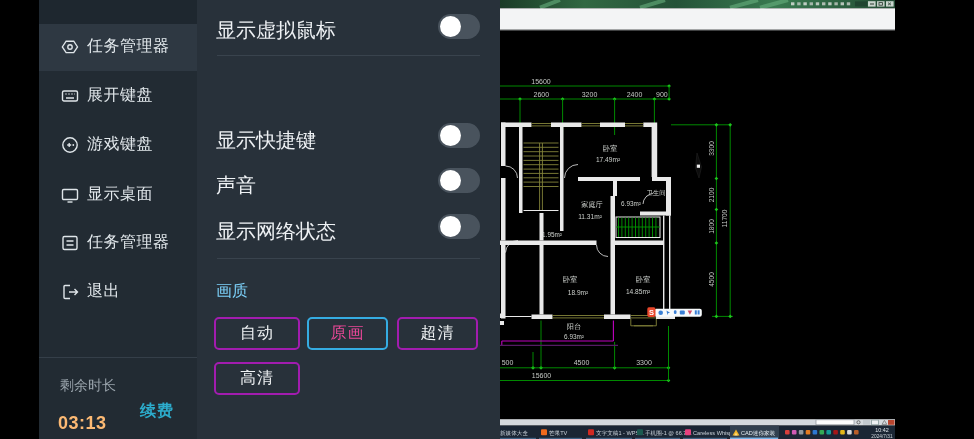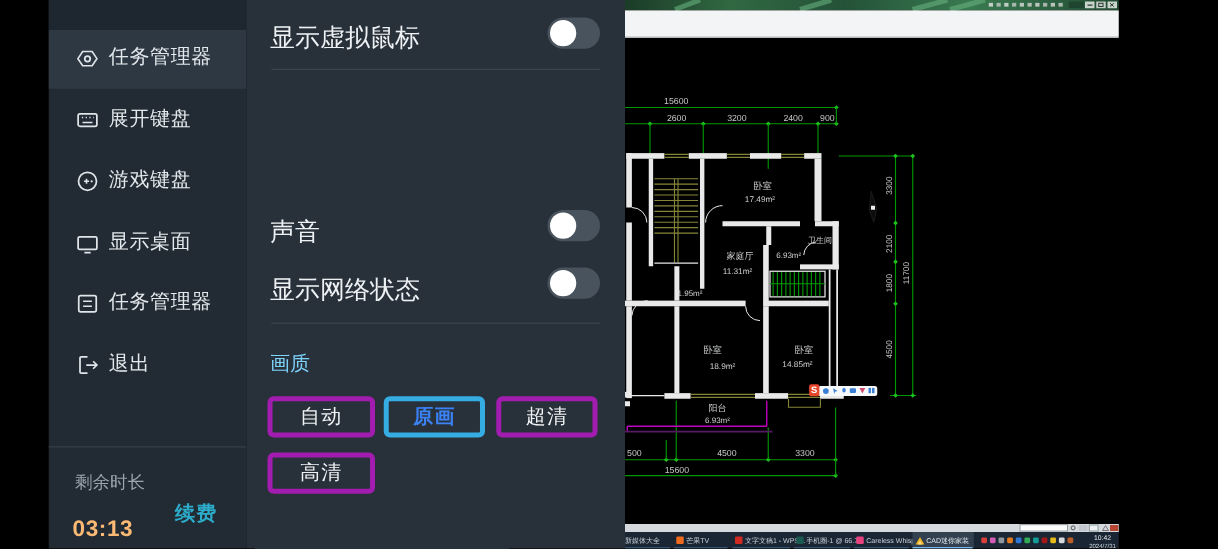--- a/index.html
+++ b/index.html
@@ -14,23 +14,23 @@
 .mitem svg{position:absolute;left:22px;top:50%;margin-top:-9px;}
 .mitem span{position:absolute;left:48px;top:50%;transform:translateY(-54%);white-space:nowrap;letter-spacing:0.5px;}
 
 #panel{left:197px;top:0;width:303px;height:439px;background:#28313a;}
 .prow{left:19px;width:266px;color:#eef1f4;font-size:20px;}
 .divider{left:20px;width:263px;height:1px;background:#39434d;}
 .tog{position:absolute;right:2px;width:42px;height:25px;border-radius:13px;background:#49535d;}
 .tog .knob{position:absolute;left:2px;top:2px;width:21px;height:21px;border-radius:50%;background:#fff;}
 .tog.on{background:#33b2e4;}
 .tog.on .knob{left:auto;right:2px;}
-.qbtn{position:absolute;height:33px;border:4px solid #a21caf;border-radius:5px;color:#f0f3f5;
+.qbtn{position:absolute;height:33px;border:2px solid #a21caf;border-radius:5px;color:#f0f3f5;
   font-size:16px;display:flex;align-items:center;justify-content:center;box-sizing:border-box;letter-spacing:1px;}
-.qbtn.sel{border-color:#35ace2;color:#3b82f6;font-weight:bold;}
+.qbtn.sel{border-color:#35ace2;color:#ec4899;}
 </style>
 </head>
 <body>
 <div id="root">
 
   <div class="abs" style="left:0;top:0;width:39px;height:439px;background:#000;"></div>
 
   <div id="sidebar" class="abs">
 
     <div id="sidetop" class="abs"></div>
@@ -97,20 +97,23 @@
 
   <div id="panel" class="abs">
 
     <div class="prow abs" style="top:17px;">显示虚拟鼠标<div class="tog" style="top:-3px;">
           <div class="knob"></div>
         </div></div>
 
     <div class="divider abs" style="top:55px;"></div>
 
 
+    <div class="prow abs" style="top:127px;">显示快捷键<div class="tog" style="top:-4px;">
+          <div class="knob"></div>
+        </div></div>
 
     <div class="prow abs" style="top:172px;">声音<div class="tog" style="top:-4px;">
           <div class="knob"></div>
         </div></div>
 
     <div class="prow abs" style="top:218px;">显示网络状态<div class="tog" style="top:-4px;">
           <div class="knob"></div>
         </div></div>
 
     <div class="divider abs" style="top:258px;"></div>

